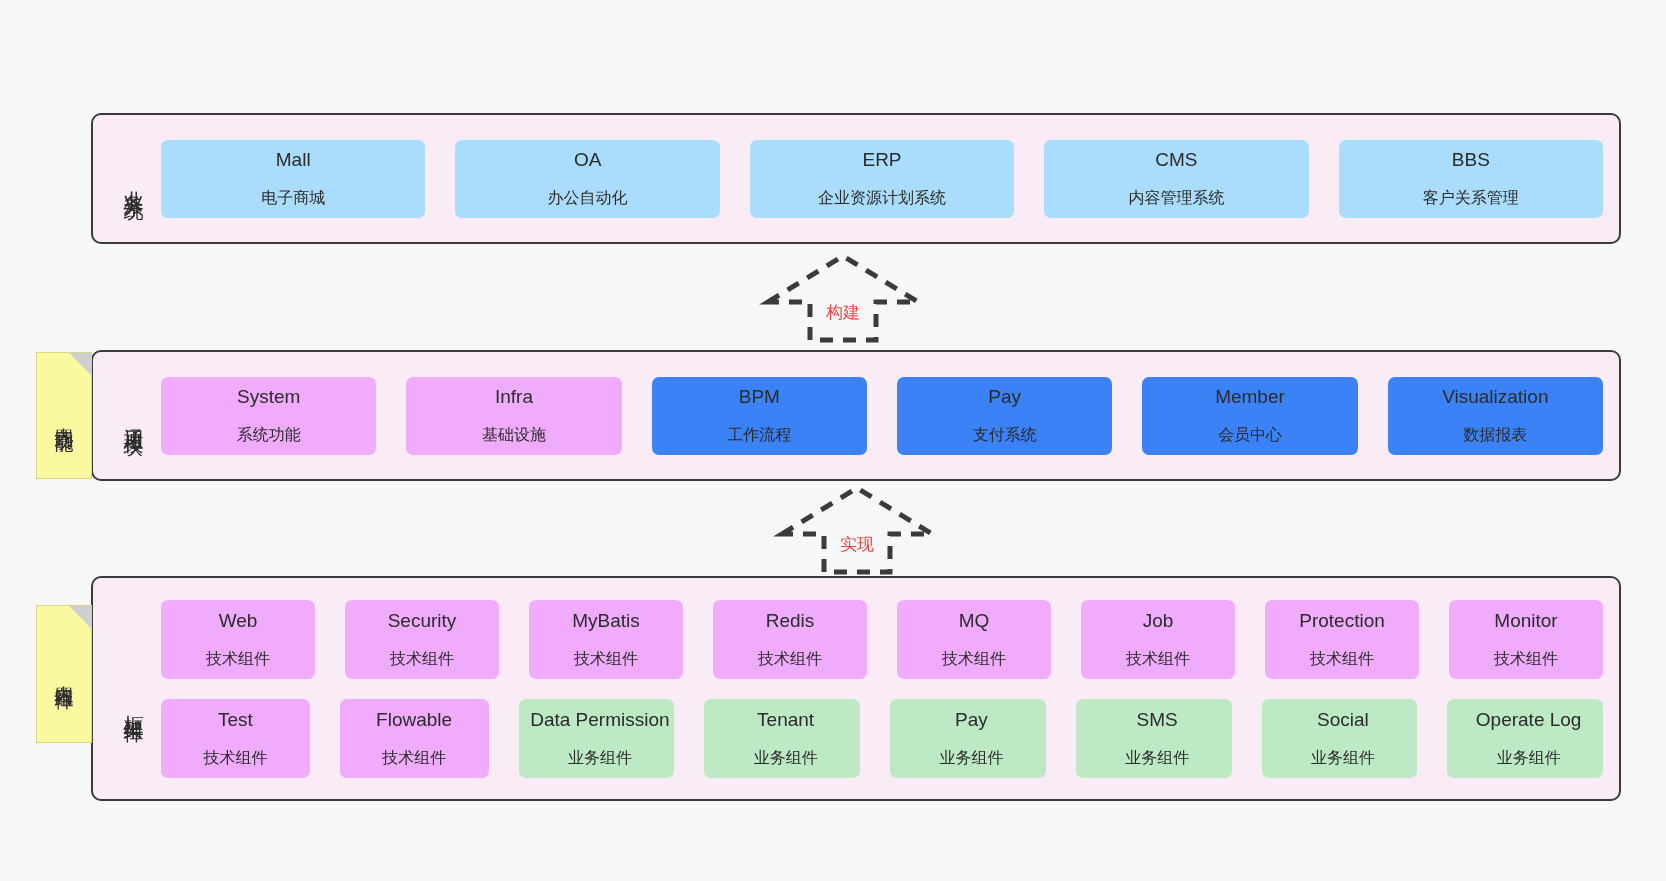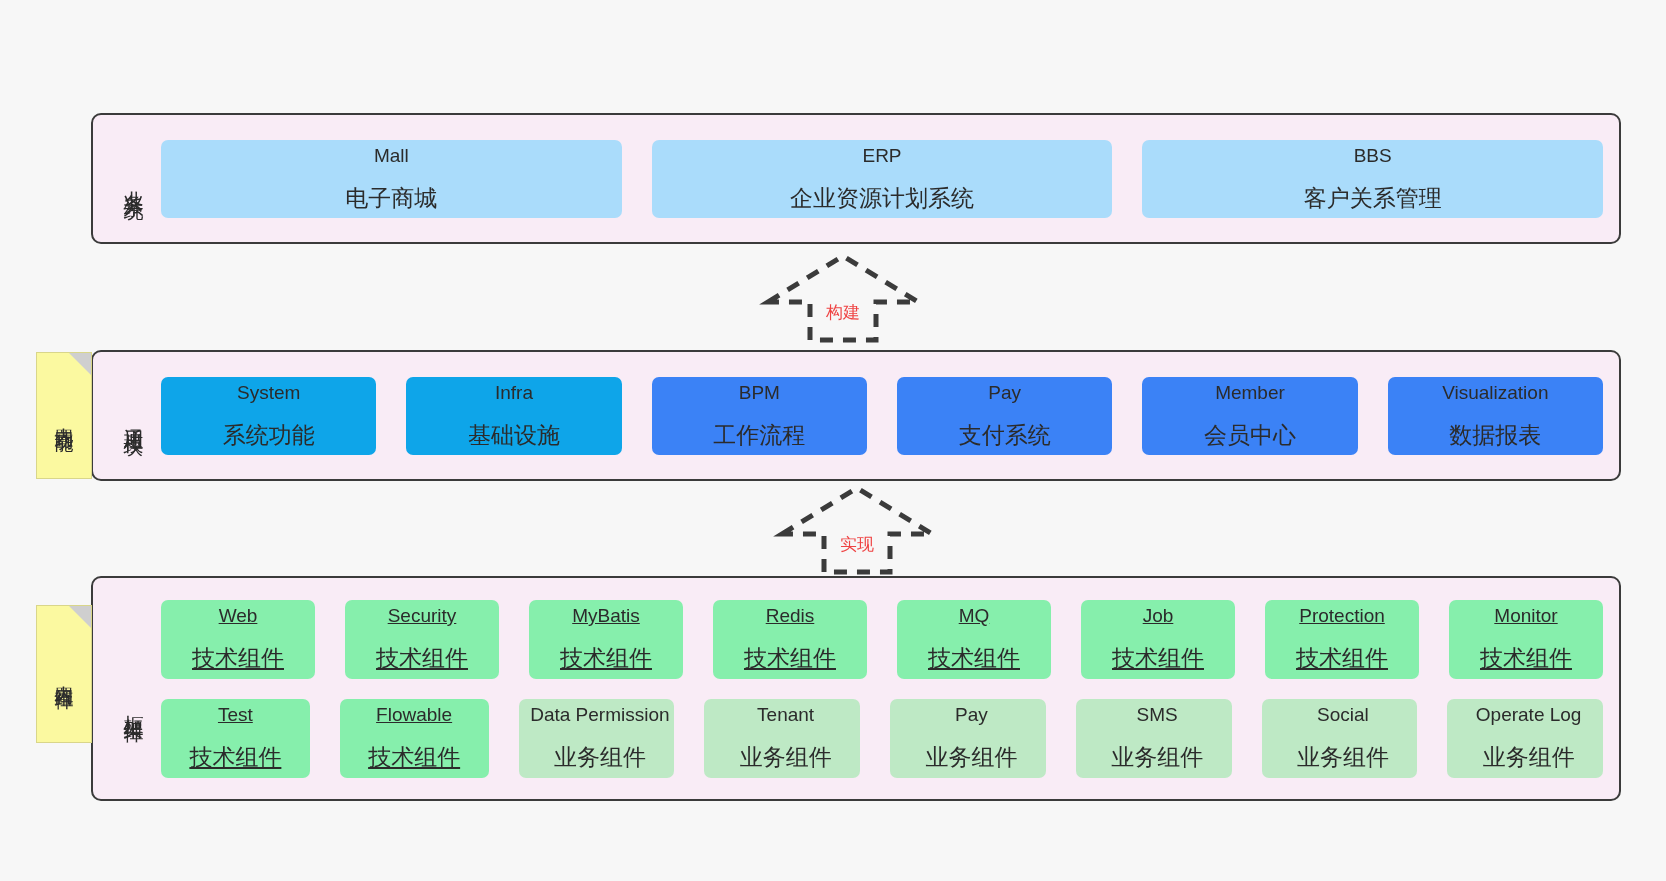--- a/index.html
+++ b/index.html
@@ -66,46 +66,46 @@
     flex-direction: column;
     align-items: center;
     justify-content: center;
     text-align: center;
     color: #2b2b2b;
     line-height: 1.28;
     user-select: none;
   }
 
   .card .c-title { font-size: 19px; }
-  .card .c-sub   { font-size: 23px; margin-top: 16px; }
+  .card .c-sub   { font-size: 16px; margin-top: 16px; }
 
   
   #layer-business {
     left: 91px; top: 113px; width: 1530px; height: 131px;
   }
   #layer-business .card {
     height: 78px;
     background: #aadcfb;
   }
 
   
   #layer-modules {
     left: 91px; top: 350px; width: 1530px; height: 131px;
   }
   #layer-modules .card { height: 78px; }
-  .card.red       { background: #0ea5e9; }
+  .card.red       { background: #f0abfc; }
   .card.pink      { background: #3b82f6; }
 
   
   #layer-framework {
     left: 91px; top: 576px; width: 1530px; height: 225px;
   }
   #layer-framework .layer-label { padding-top: 32px; }
   #layer-framework .card { height: 79px; }
-  .card.green      { background: #86efac; text-decoration: underline; }
+  .card.green      { background: #f0abfc; }
   .card.lightgreen { background: #bee9c5; padding-left: 7px; }
 
   
   .tag {
     position: absolute;
     width: 56px;
     background: #fbf9a0;
     border: 1px solid #d9d68a;
     display: flex;
     align-items: center;
@@ -159,22 +159,30 @@
 
   <div class="layer" id="layer-business">
     <div class="layer-label">业务系统</div>
     <div class="layer-body">
       <div class="row">
         <div class="card">
           <span class="c-title">Mall</span>
           <span class="c-sub">电子商城</span>
         </div>
         <div class="card">
+          <span class="c-title">OA</span>
+          <span class="c-sub">办公自动化</span>
+        </div>
+        <div class="card">
           <span class="c-title">ERP</span>
           <span class="c-sub">企业资源计划系统</span>
+        </div>
+        <div class="card">
+          <span class="c-title">CMS</span>
+          <span class="c-sub">内容管理系统</span>
         </div>
         <div class="card">
           <span class="c-title">BBS</span>
           <span class="c-sub">客户关系管理</span>
         </div>
       </div>
     </div>
   </div>
 
   <div class="arrow" id="arrow-build">

